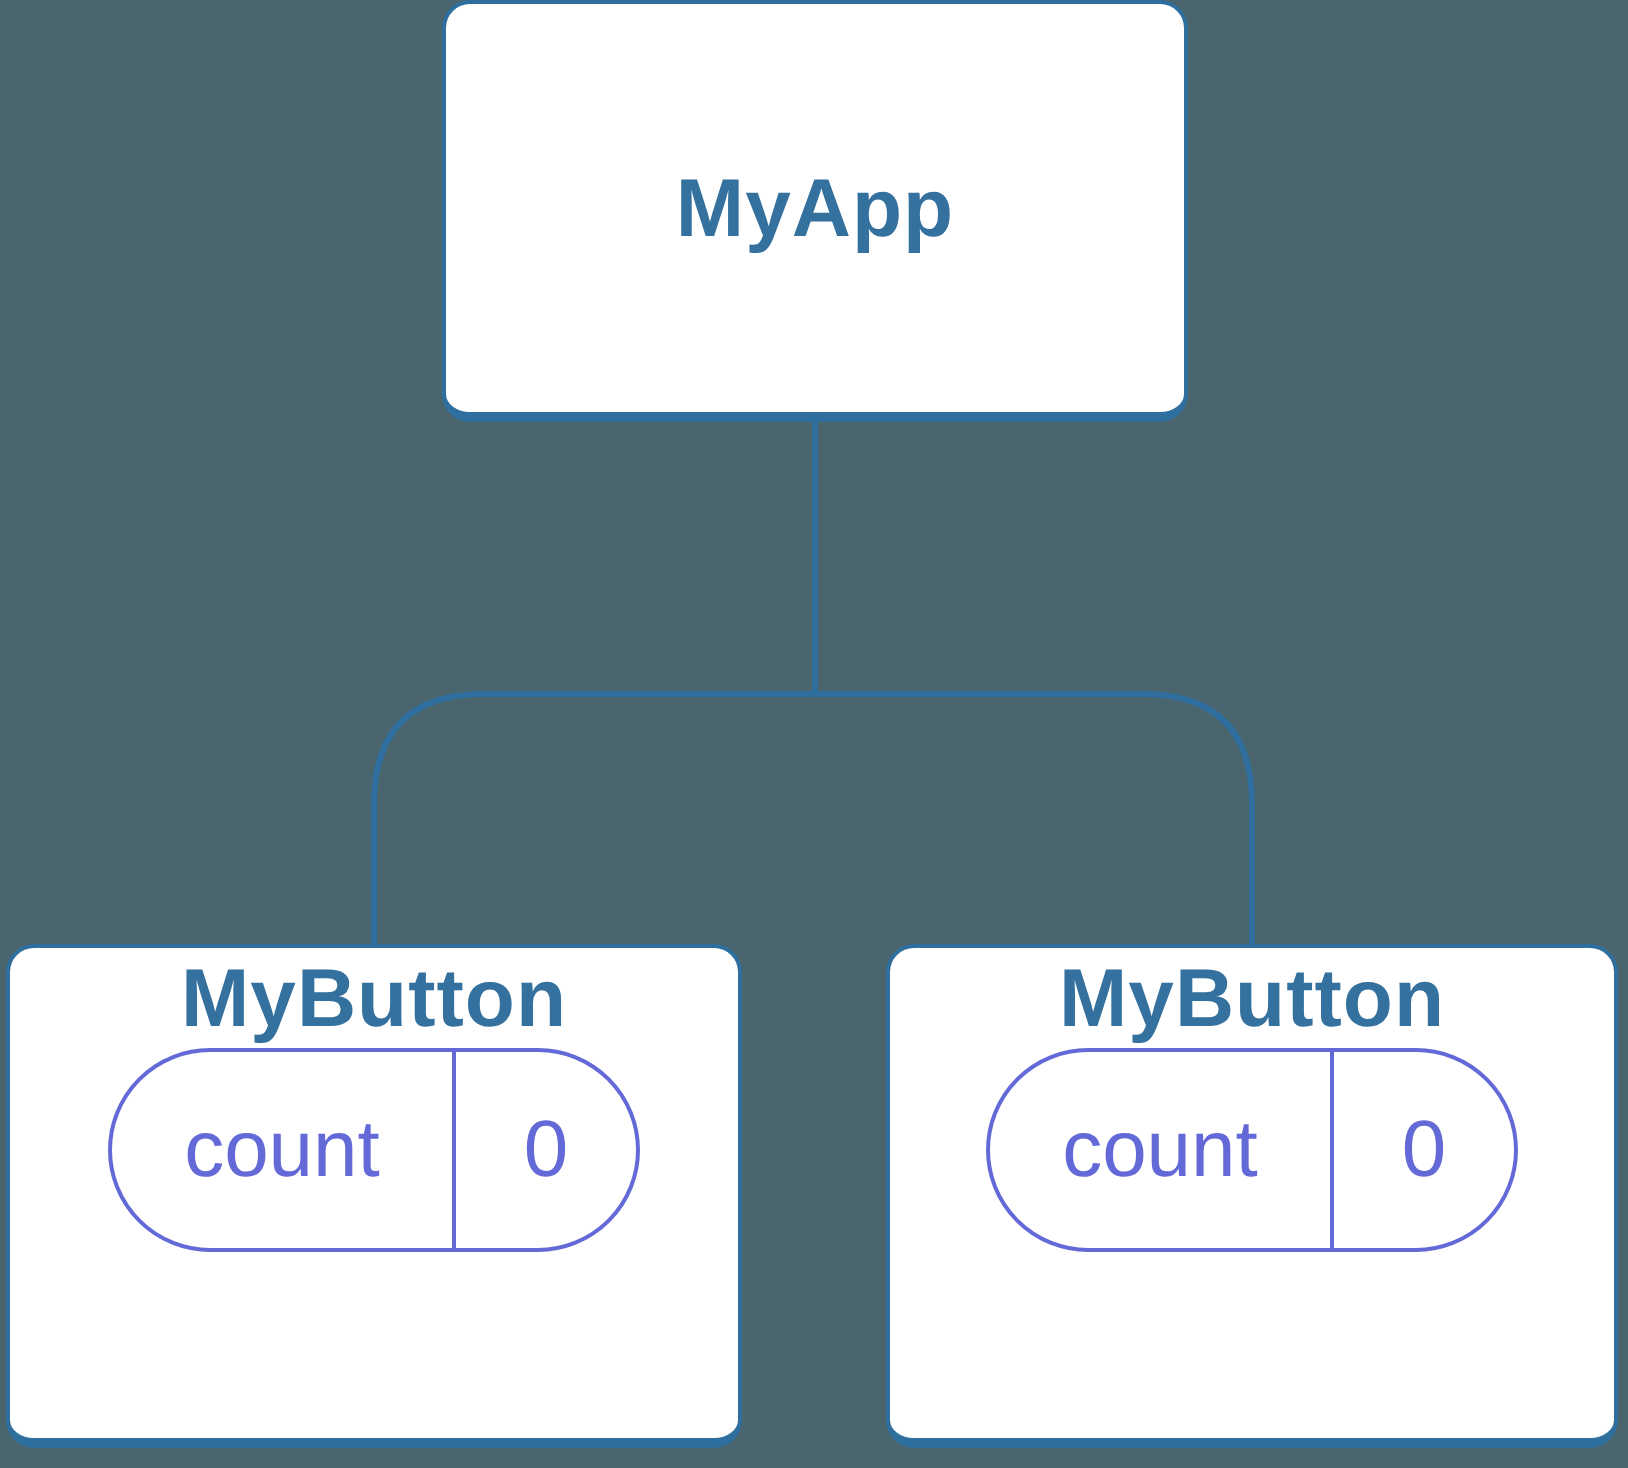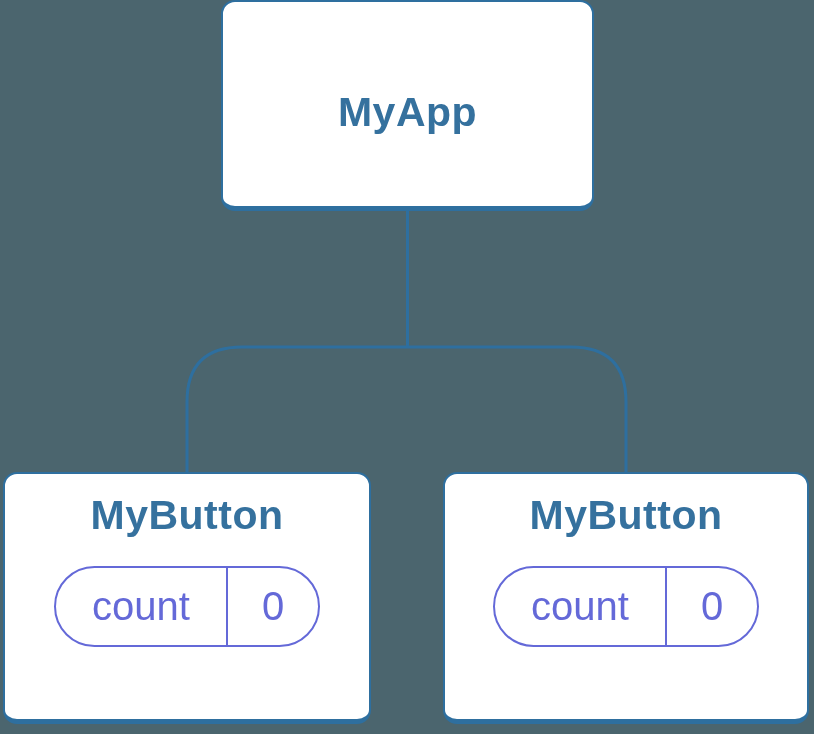--- a/index.html
+++ b/index.html
@@ -46,25 +46,23 @@
   }
   .node-child-left{left:3px;width:368px;}
   .node-child-right{left:443px;width:366px;}
   .node-label{
     color:var(--node-label);
     font-size:41px;
     font-weight:600;
     letter-spacing:0.5px;
     line-height:50px;
     white-space:nowrap;
-    margin-top:16px;
   }
   .state-pill{
-    margin-top:26px;
-    width:266px;height:81px;
+    width:266px;height:102px;
     border:2px solid var(--state);
     border-radius:51px;
     display:flex;
     align-items:stretch;
     color:var(--state);
     font-size:40px;
     font-weight:400;
     overflow:hidden;
     background:var(--node-background);
   }

